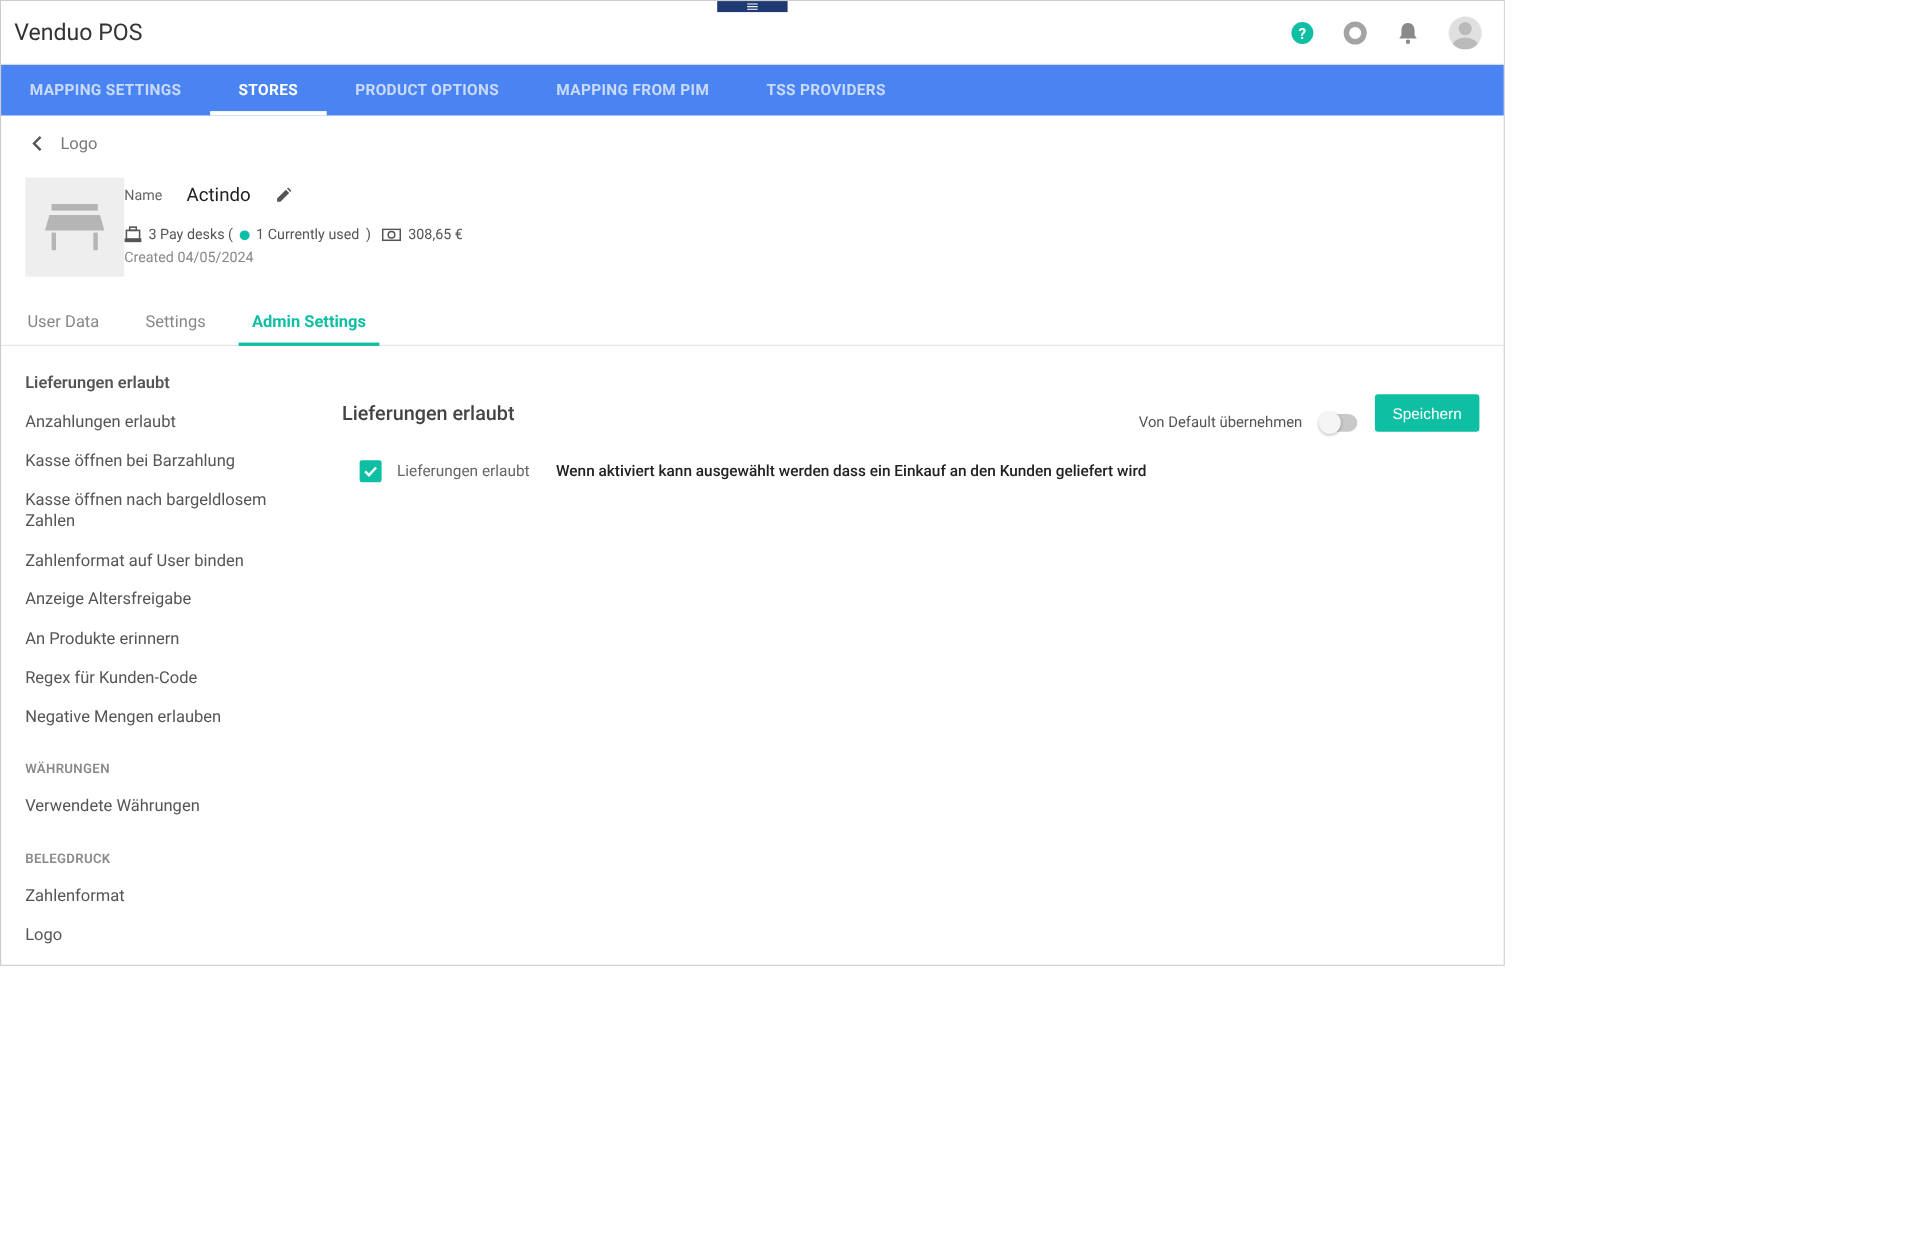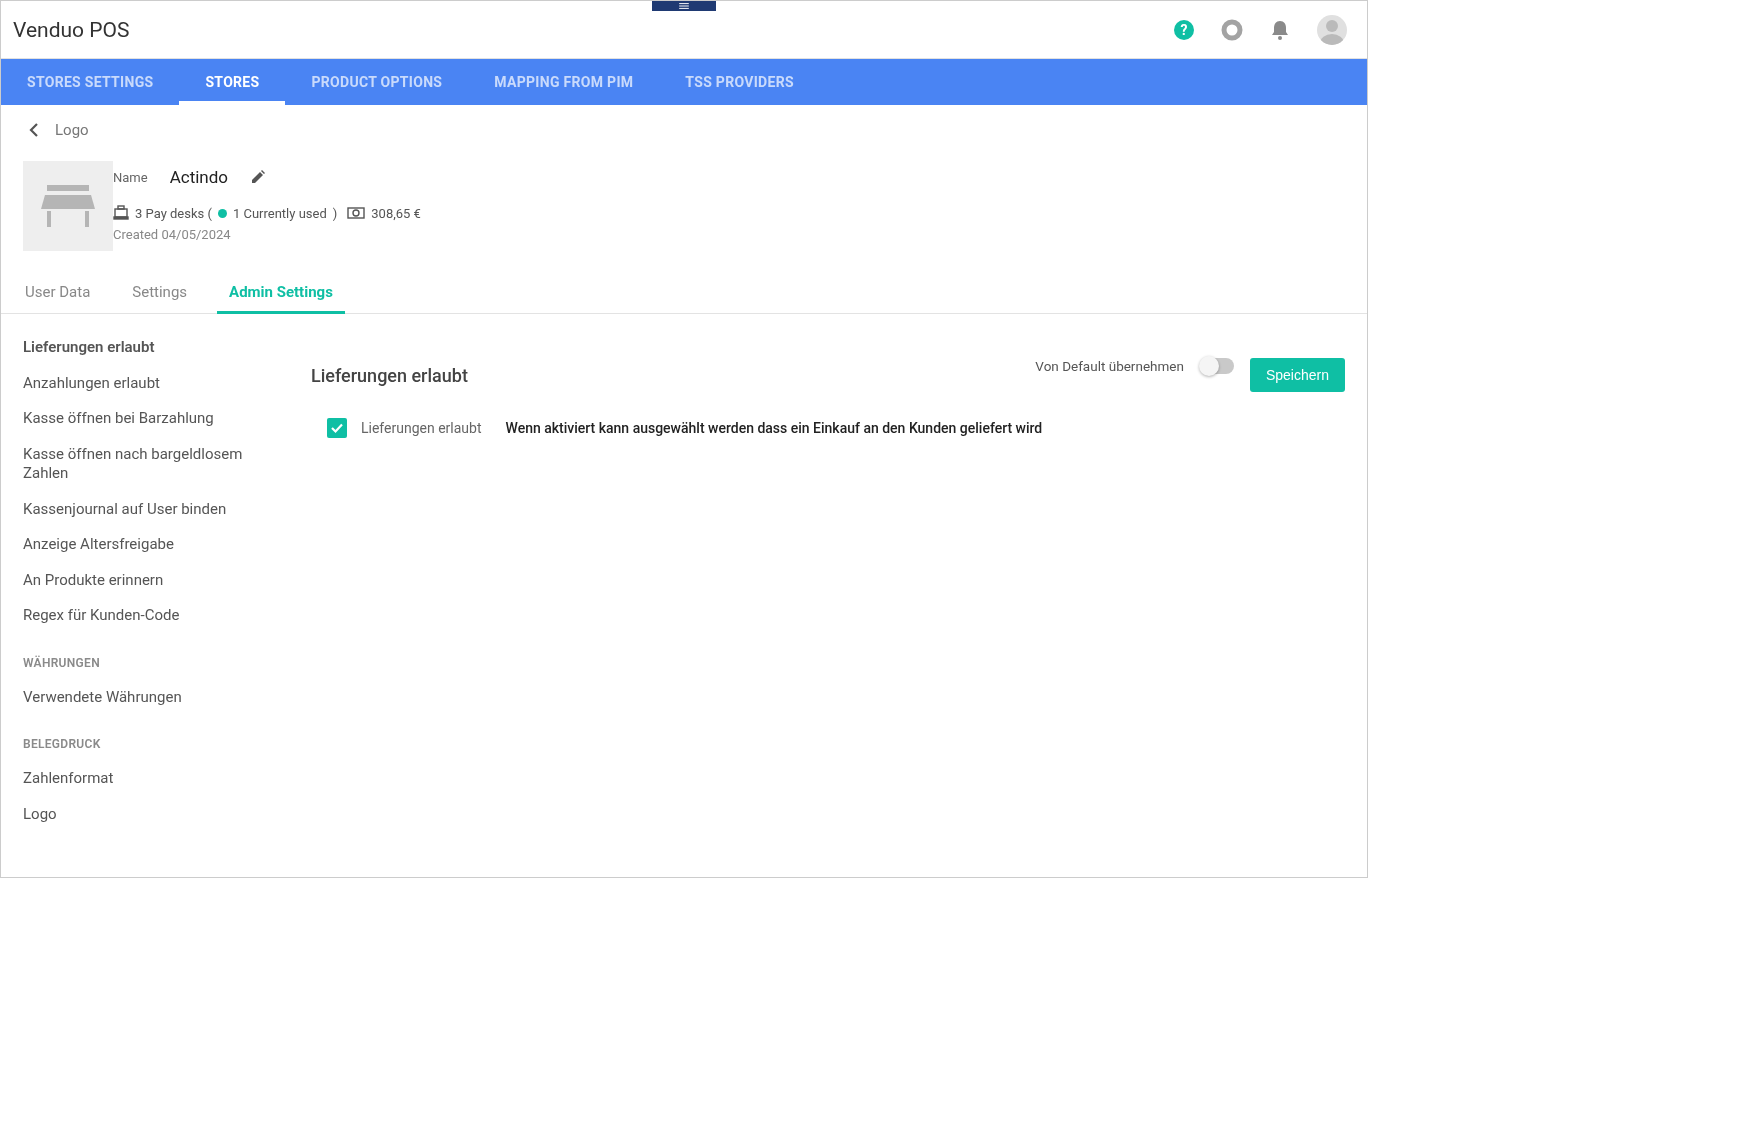--- a/index.html
+++ b/index.html
@@ -203,21 +203,21 @@
     align-items: center;
     margin-bottom: 26px;
   }
   .detail-header .dtitle {
     font-size: 18px;
     color: #444;
     font-weight: 500;
   }
   .detail-header .right {
     margin-left: auto;
-    display: flex; align-items: flex-start; gap: 16px;
+    display: flex; align-items: flex-end; gap: 16px;
   }
   .default-label { font-size: 13.5px; color: #555; }
   .toggle {
     width: 34px; height: 16px;
     background: #c9c9c9;
     border-radius: 10px;
     position: relative;
     cursor: pointer;
   }
   .toggle .knob {
@@ -289,21 +289,21 @@
       <div class="avatar">
         <svg width="30" height="30" viewBox="0 0 30 30" fill="#bababa">
             <circle cx="15" cy="11" r="6"></circle>
             <ellipse cx="15" cy="28" rx="12" ry="9"></ellipse>
           </svg>
       </div>
     </div>
   </div>
 
   <div class="navtabs">
-    <div class="tab">STORES SETTINGS</div>
+    <div class="tab">MAPPING SETTINGS</div>
     <div class="tab active">STORES</div>
     <div class="tab">PRODUCT OPTIONS</div>
     <div class="tab">MAPPING FROM PIM</div>
     <div class="tab">TSS PROVIDERS</div>
   </div>
 
   <div class="content">
 
     <div class="breadcrumb">
       <div class="back">
@@ -359,24 +359,25 @@
       <div class="stab active">Admin Settings</div>
     </div>
 
     <div class="main-panel">
       <div class="side-list">
         <div class="grp1">
           <div class="item selected">Lieferungen erlaubt</div>
           <div class="item">Anzahlungen erlaubt</div>
           <div class="item">Kasse öffnen bei Barzahlung</div>
           <div class="item">Kasse öffnen nach bargeldlosem Zahlen</div>
-          <div class="item">Kassenjournal auf User binden</div>
+          <div class="item">Zahlenformat auf User binden</div>
           <div class="item">Anzeige Altersfreigabe</div>
           <div class="item">An Produkte erinnern</div>
           <div class="item">Regex für Kunden-Code</div>
+          <div class="item">Negative Mengen erlauben</div>
         </div>
         <div class="group-title">WÄHRUNGEN</div>
         <div class="item">Verwendete Währungen</div>
         <div class="group-title">BELEGDRUCK</div>
         <div class="item">Zahlenformat</div>
         <div class="item">Logo</div>
       </div>
 
       <div class="detail">
         <div class="detail-header">

